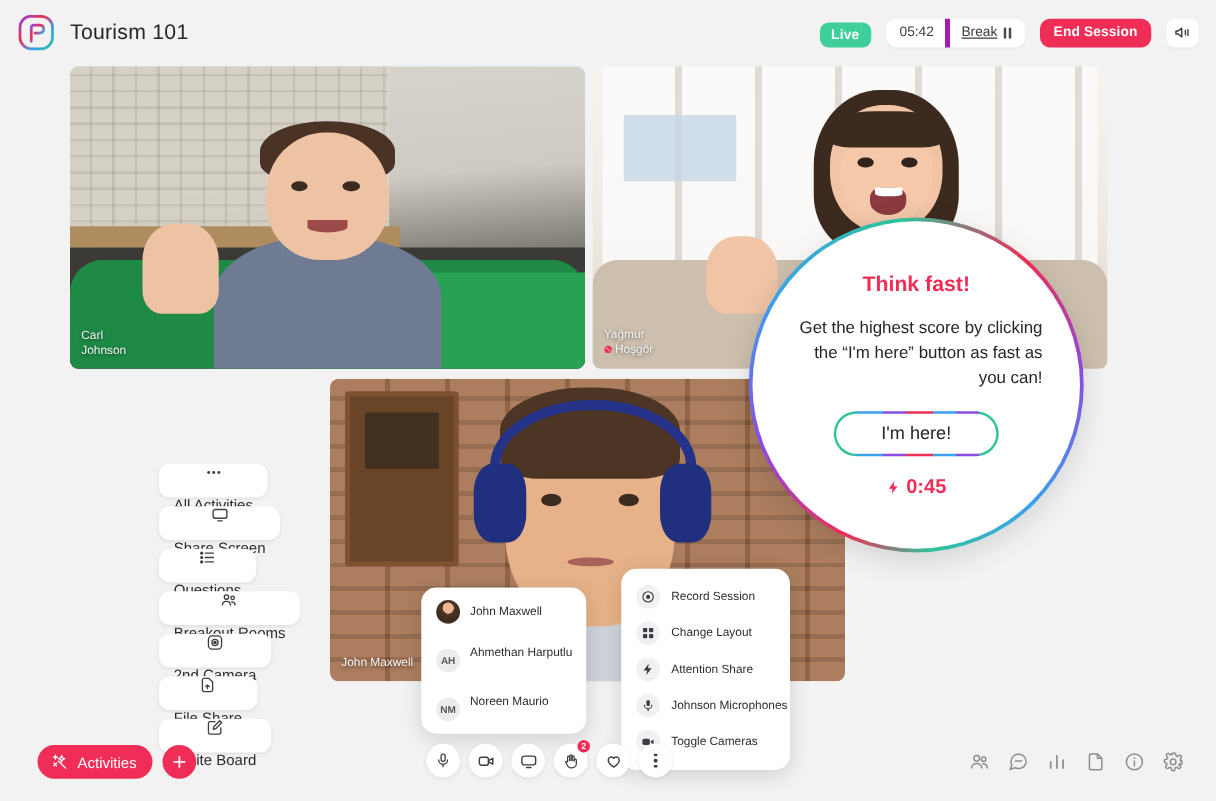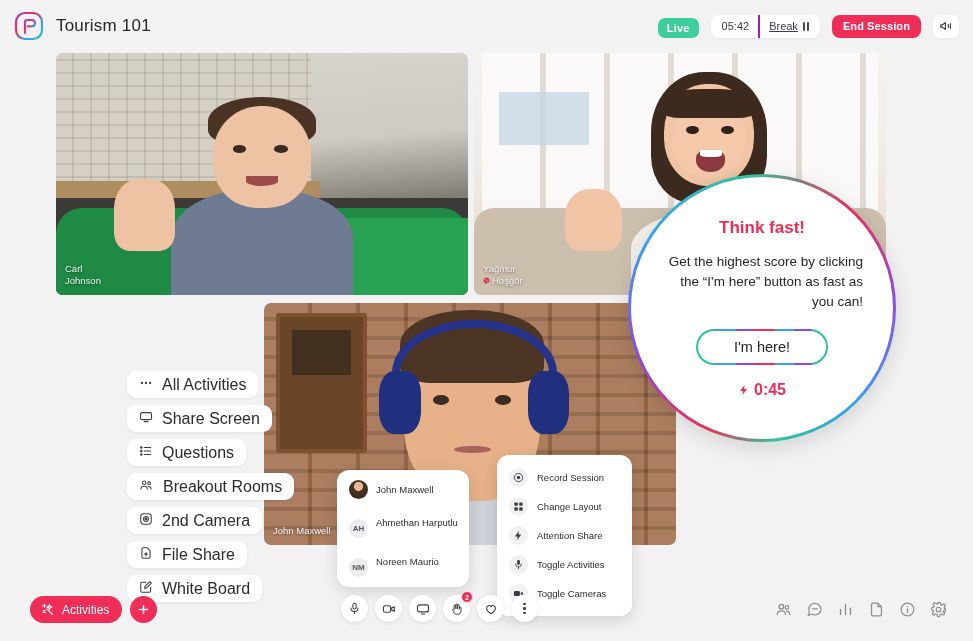--- a/index.html
+++ b/index.html
@@ -29,21 +29,21 @@
   }
   .pill-group {
     background: #fff; border-radius: 8px; height: 23px;
     display: flex; align-items: center; padding: 0 2px;
     box-shadow: 0 1px 2px rgba(0,0,0,.05);
   }
   .pill-seg {
     font-size: 11px; color: #3c3b41; padding: 0 9px; display: flex;
     align-items: center; gap: 5px; height: 100%;
   }
-  .pill-seg + .pill-seg { border-left: 2px solid #a21caf; text-decoration: underline; }
+  .pill-seg + .pill-seg { border-left: 4px solid #a21caf; text-decoration: underline; }
   .pause-ico { display: inline-flex; gap: 2px; }
   .pause-ico i { width: 2px; height: 9px; background: #4a4950; display: block; border-radius: 1px; }
   .btn-end {
     background: #ef2d56; color: #fff; font-size: 11px; font-weight: 700;
     border: none; border-radius: 8px; height: 23px; padding: 0 11px; cursor: pointer;
     letter-spacing: .1px;
   }
   .icon-sq {
     background: #fff; border-radius: 7px; width: 26px; height: 23px;
     display: flex; align-items: center; justify-content: center; cursor: pointer;
@@ -135,21 +135,21 @@
   .jn-band { position:absolute; left:31%; top:7%; width:40%; height:22%;
     border:8px solid #24328a; border-bottom: none; border-radius:50% 50% 0 0 / 100% 100% 0 0;
     background: transparent; }
   .jn-eye { position:absolute; top:38%; width:4%; height:4%; background:#3b2c1f; border-radius:50%; }
   .jn-eye.l { left:41%; } .jn-eye.r { left:56%; }
   .jn-mouth { position:absolute; left:46%; top:59%; width:9%; height:3%;
     background:#a8625a; border-radius:50%; }
 
   
   .activity-circle {
-    position: absolute; left: 628px; top: 174px; width: 268px; height: 268px;
+    position: absolute; left: 599px; top: 174px; width: 268px; height: 268px;
     border-radius: 50%; padding: 3px;
     background: conic-gradient(from 205deg,
       #ef2d56 0deg, #8b4ae0 42deg, #3aa0f0 96deg, #2fc39a 150deg,
       #ef2d56 196deg, #8b4ae0 240deg, #3aa0f0 290deg, #2fc39a 330deg, #ef2d56 360deg);
     box-shadow: 0 6px 22px rgba(0,0,0,.13);
   }
   .activity-inner {
     width: 100%; height: 100%; border-radius: 50%; background: #fff;
     display: flex; flex-direction: column; align-items: center; justify-content: center;
     padding: 0 30px;
@@ -165,21 +165,21 @@
     font-size: 14.5px; color:#26252a; cursor: pointer; font-family:"Liberation Sans",sans-serif;
   }
   .ac-timer { margin-top: 16px; color:#ef2d56; font-size: 16px; font-weight:700;
     display:flex; align-items:center; gap:4px; }
 
   
   .act-menu { position: absolute; left: 127px; top: 371px; display:flex; flex-direction:column; gap:7px; align-items:flex-start; }
   .act-item {
     background:#fff; border-radius: 9px; height: 27px; padding: 0 12px;
     display:flex; align-items:center; gap:9px; cursor:pointer;
-    box-shadow: 0 1px 3px rgba(0,0,0,.07); font-size: 16px; color:#2c2b30;
+    box-shadow: 0 1px 3px rgba(0,0,0,.07); font-size: 12px; color:#2c2b30;flex-direction:column;
   }
   .act-item svg { flex: none; }
 
   
   .part-pop {
     position:absolute; left:337px; top:470px; width:132px; background:#fff;
     border-radius:12px; padding:6px; box-shadow:0 4px 16px rgba(0,0,0,.14);
   }
   .part-row { display:flex; align-items:center; gap:8px; padding:4px 6px; border-radius:16px; cursor:pointer; }
   .part-row.hl { background:#f3f2f4; }
@@ -489,21 +489,21 @@
       <span class="ctx-label">Attention Share</span>
     </div>
     <div class="ctx-row">
       <span class="ctx-ico">
         <svg width="11" height="11" viewBox="0 0 24 24" fill="#3d3c42">
           <rect x="9" y="2" width="6" height="11" rx="3"></rect>
           <path d="M5.5 11a6.5 6.5 0 0 0 13 0" fill="none" stroke="#3d3c42" stroke-width="1.9" stroke-linecap="round"></path>
           <path d="M12 17.5V21" stroke="#3d3c42" stroke-width="1.9" stroke-linecap="round"></path>
         </svg>
       </span>
-      <span class="ctx-label">Toggle Activities</span>
+      <span class="ctx-label">Johnson Microphones</span>
     </div>
     <div class="ctx-row">
       <span class="ctx-ico">
         <svg width="11" height="11" viewBox="0 0 24 24" fill="#3d3c42">
           <rect x="2" y="6.5" width="13" height="11" rx="3"></rect>
             <path d="M16.5 11l5-3v8l-5-3z"></path>
         </svg>
       </span>
       <span class="ctx-label">Toggle Cameras</span>
     </div>

